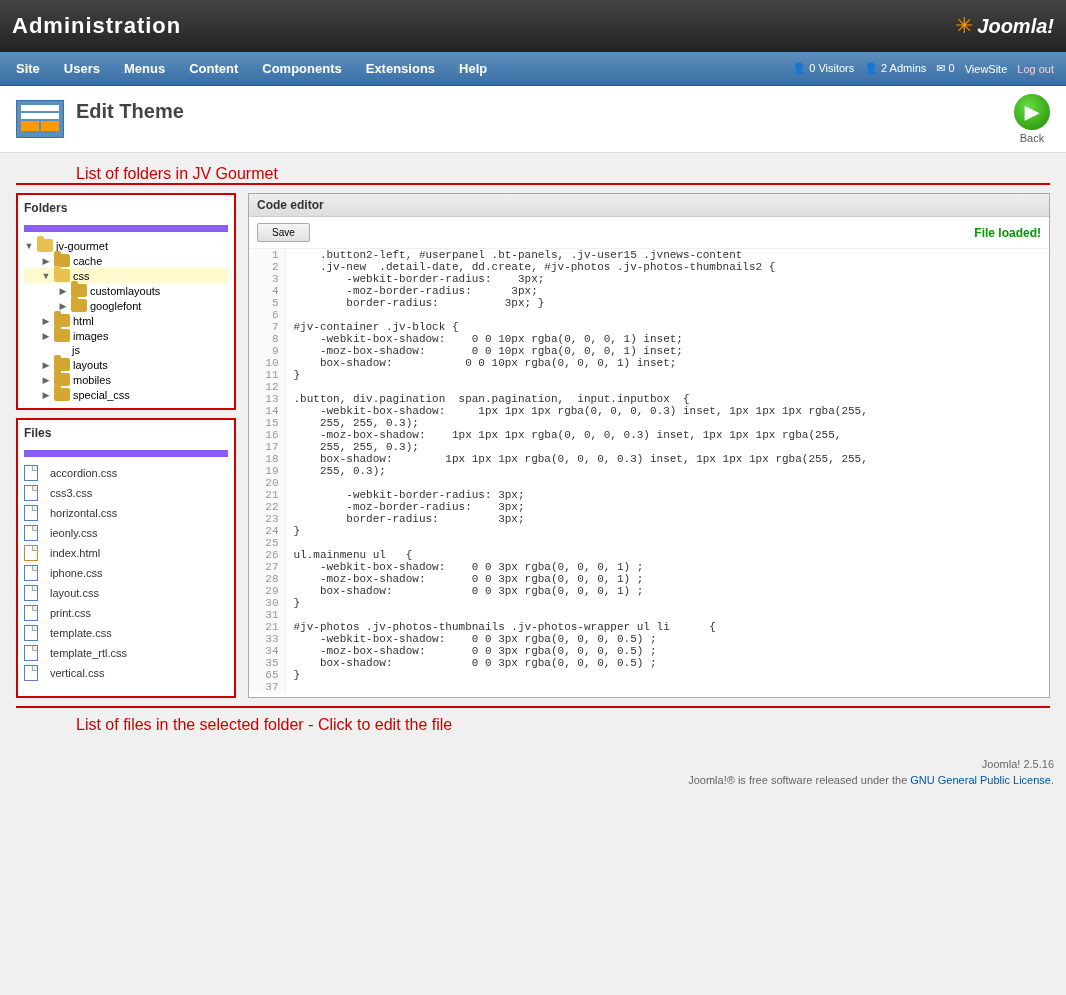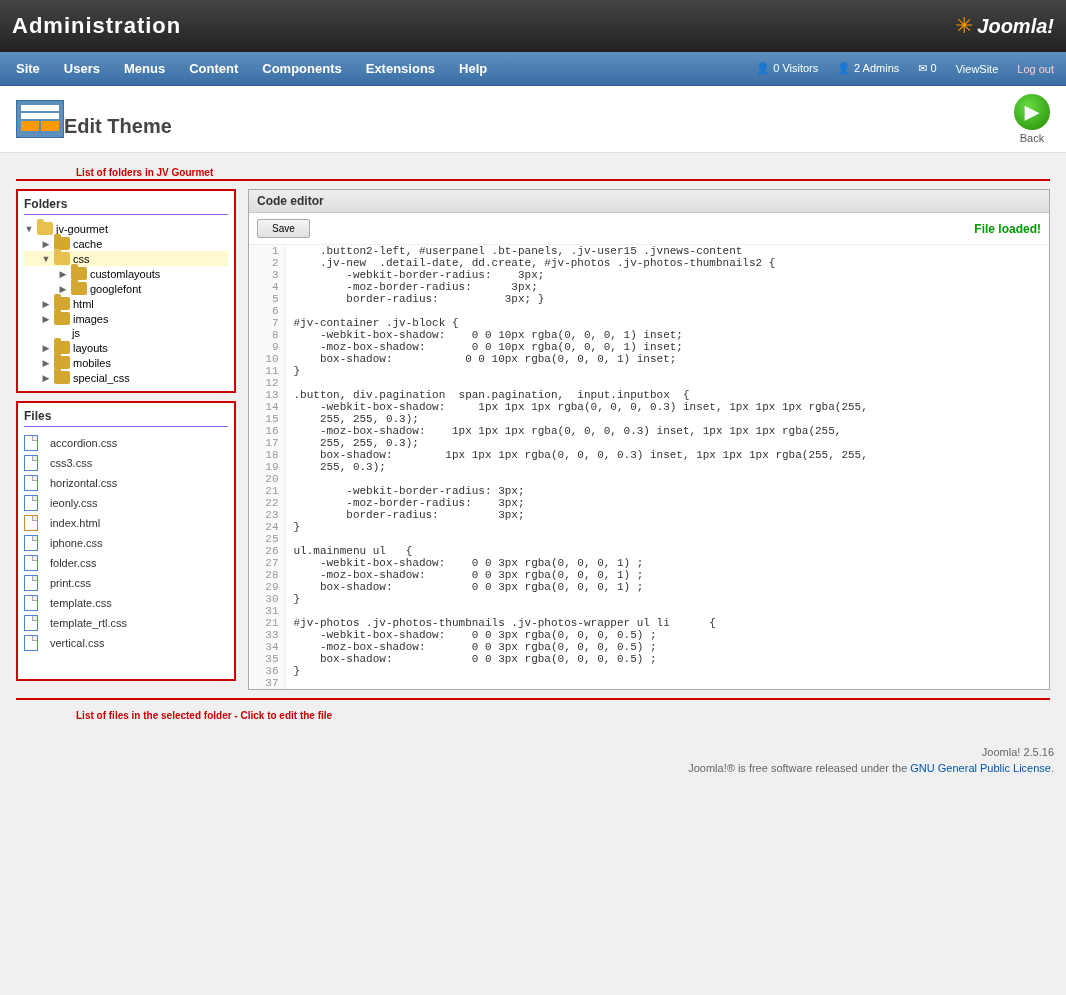--- a/index.html
+++ b/index.html
@@ -38,39 +38,40 @@
       line-height: 34px;
       cursor: pointer;
       font-size: 13px;
       font-weight: bold;
     }
 
     #nav-bar .nav-right {
       margin-left: auto;
       display: flex;
       align-items: center;
-      gap: 19px;
+      gap: 10px;
       color: #fff;
       font-size: 11px;
       padding-right: 8px;
     }
     #nav-bar .nav-right span { cursor: pointer; }
 
     
     #page-header {
       background: #fff;
       border-bottom: 1px solid #ddd;
       padding: 8px 16px;
       display: flex;
       align-items: center;
       justify-content: space-between;
     }
     #page-header .title-area {
       display: flex;
-      align-items: flex-end;
+      align-items: flex-start;
+      gap: 12px;
     }
     #page-header .page-icon {
       width: 48px;
       height: 38px;
       background: #5d8fbd;
       border: 1px solid #3a6ea5;
       display: flex;
       flex-direction: column;
       gap: 2px;
       padding: 4px;
@@ -122,22 +123,22 @@
       padding: 12px 16px;
     }
 
     
     .annotation-box {
       position: relative;
       margin-bottom: 4px;
     }
     .annotation-label {
       color: #cc0000;
-      font-weight: bold;
-      font-size: 10px;
+      font-weight: normal;
+      font-size: 16px;
       display: inline-block;
       margin-left: 60px;
     }
     .annotation-line {
       border-bottom: 2px solid #cc0000;
       margin-bottom: 8px;
     }
 
     
     #panels {
@@ -157,22 +158,22 @@
     .panel-box {
       border: 2px solid #cc0000;
       background: #fff;
       padding: 6px;
     }
     .panel-box-title {
       font-weight: bold;
       color: #333;
       font-size: 12px;
       margin-bottom: 6px;
-      border-bottom: 1px solid #8b5cf6;
-      padding-bottom: 3px;
+      border-bottom: 7px solid #8b5cf6;
+      padding-bottom: 10px;
     }
 
     
     .tree-item {
       display: flex;
       align-items: center;
       gap: 3px;
       padding: 1px 0;
       cursor: pointer;
       font-size: 11px;
@@ -496,21 +497,21 @@
             <div class="file-item">
               <span class="file-icon html-icon"></span>
               <span>index.html</span>
             </div>
             <div class="file-item">
               <span class="file-icon css-icon"></span>
               <span>iphone.css</span>
             </div>
             <div class="file-item">
               <span class="file-icon css-icon"></span>
-              <span>folder.css</span>
+              <span>layout.css</span>
             </div>
             <div class="file-item">
               <span class="file-icon css-icon"></span>
               <span>print.css</span>
             </div>
             <div class="file-item">
               <span class="file-icon css-icon"></span>
               <span>template.css</span>
             </div>
             <div class="file-item">
@@ -667,21 +668,21 @@
             </div>
             <div class="code-row">
               <span class="line-num">34</span>
               <span class="line-code">    -moz-box-shadow:       0 0 3px rgba(0, 0, 0, 0.5) ;</span>
             </div>
             <div class="code-row">
               <span class="line-num">35</span>
               <span class="line-code">    box-shadow:            0 0 3px rgba(0, 0, 0, 0.5) ;</span>
             </div>
             <div class="code-row">
-              <span class="line-num">36</span>
+              <span class="line-num">65</span>
               <span class="line-code">}</span>
             </div>
             <div class="code-row">
               <span class="line-num">37</span>
               <span class="line-code"></span>
             </div>
           </div>
       </div>
     </div>
 

